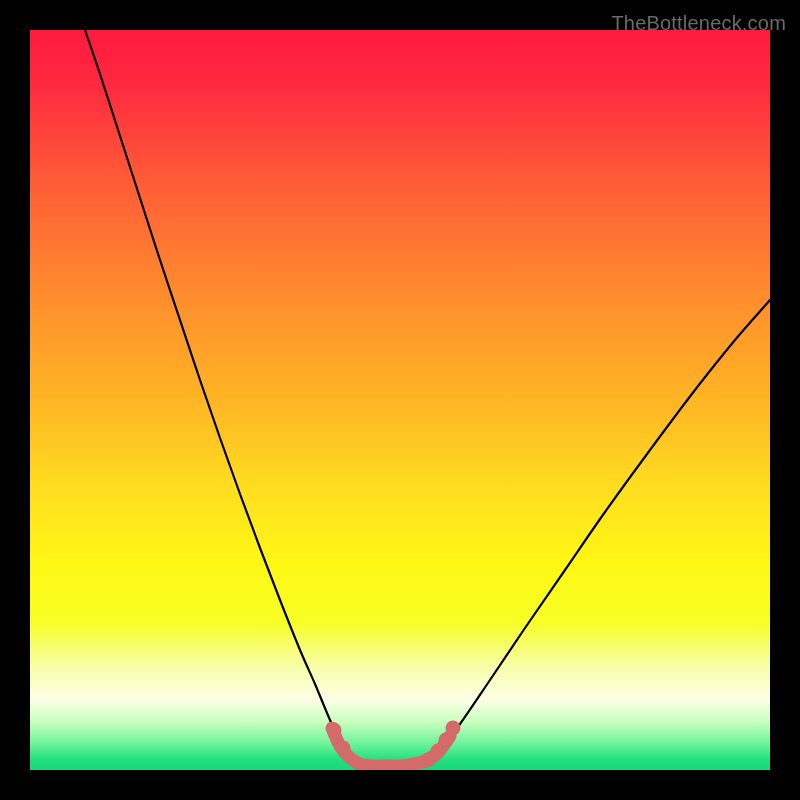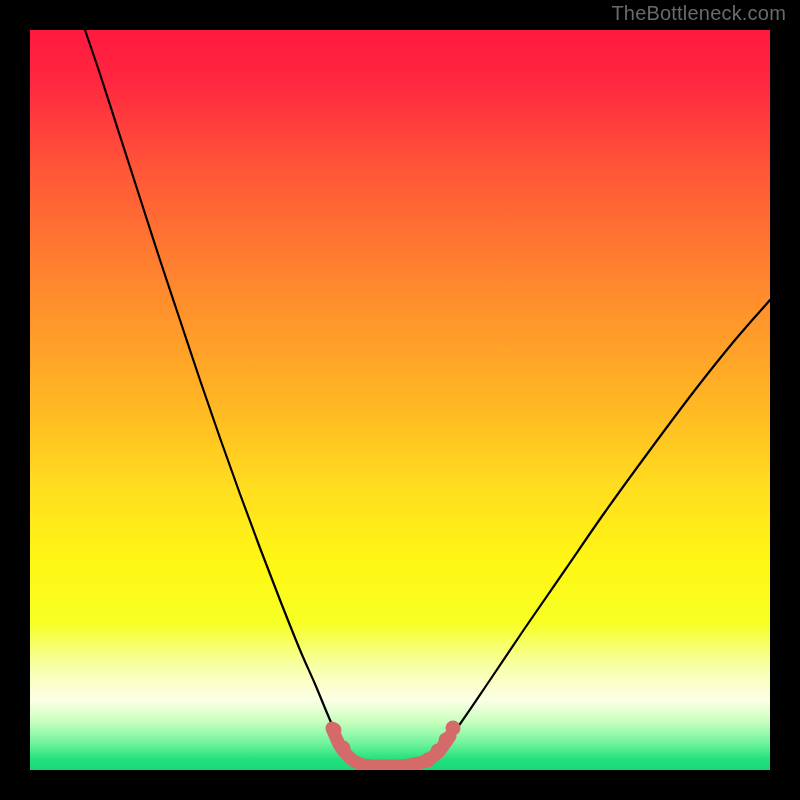--- a/index.html
+++ b/index.html
@@ -34,21 +34,21 @@
   }
   svg.curve {
     position: absolute;
     left: 0;
     top: 0;
     width: 100%;
     height: 100%;
   }
   .watermark {
     position: absolute;
-    top: 2px;
+    top: 12px;
     right: 14px;
     color: #6a6a6a;
     font-size: 20px;
     font-weight: 500;
     letter-spacing: 0.2px;
     user-select: none;
   }
 </style>
 </head>
 <body>

